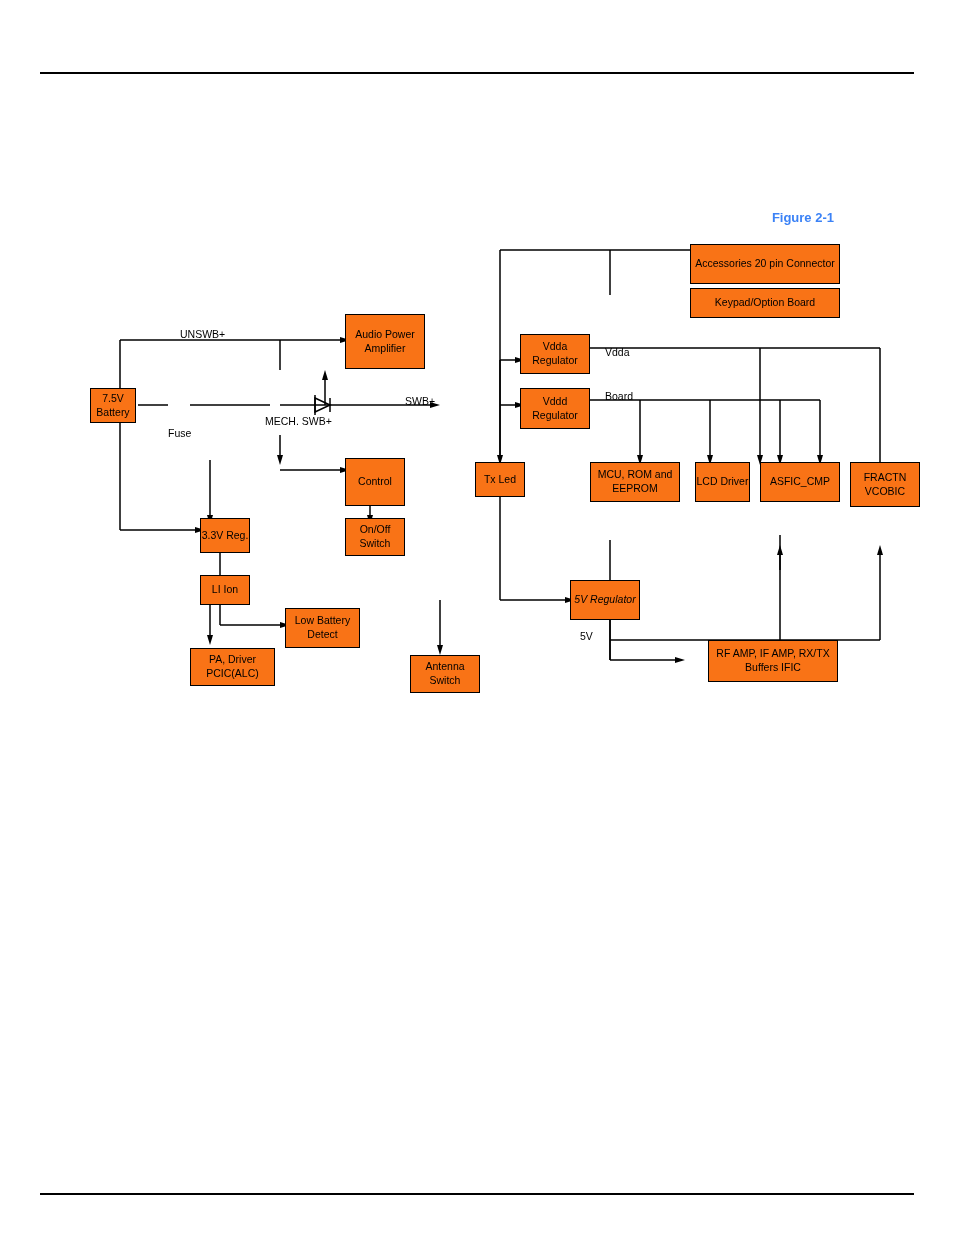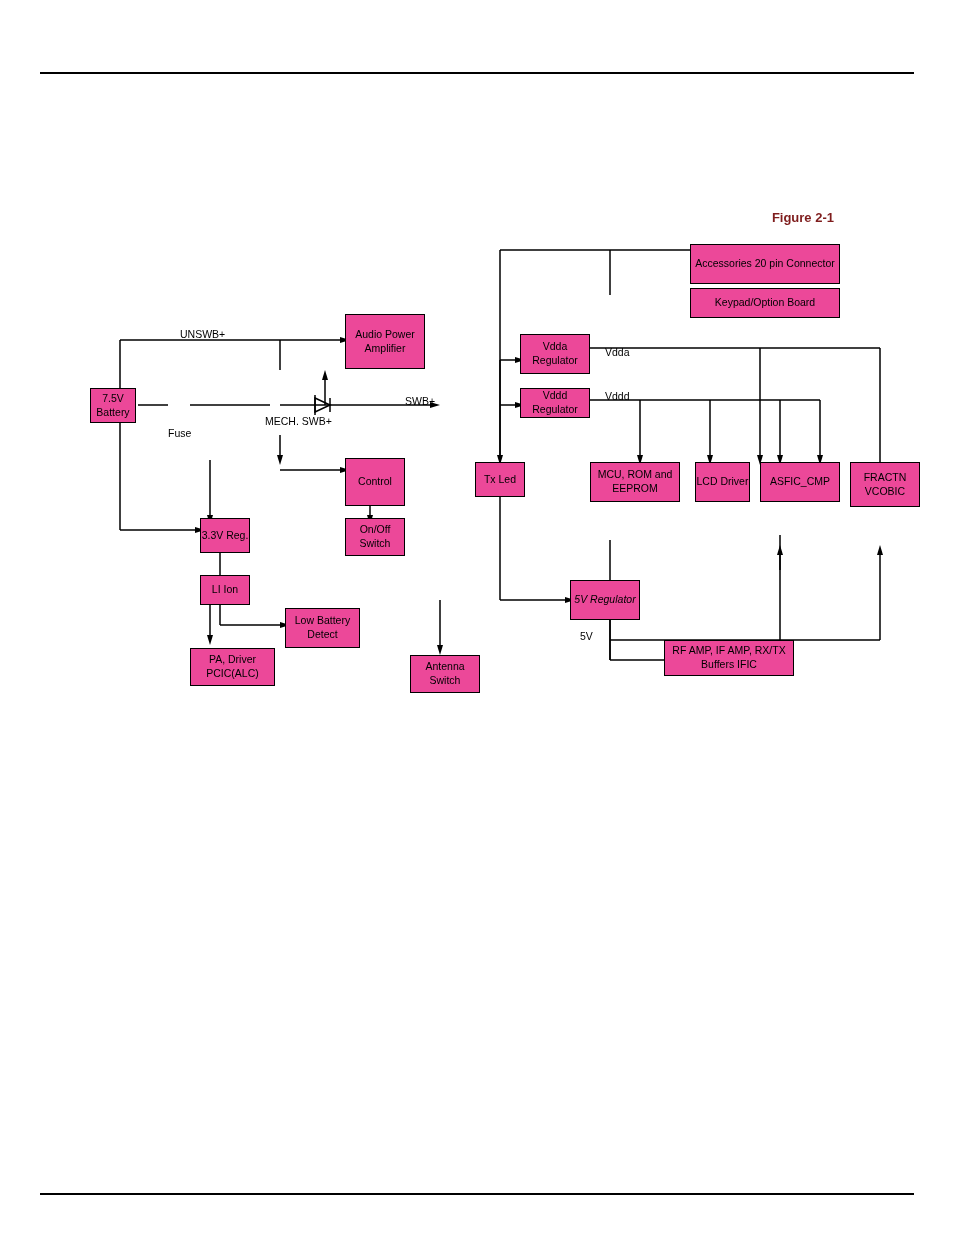--- a/index.html
+++ b/index.html
@@ -28,37 +28,37 @@
       left: 40px;
       right: 40px;
       height: 2px;
       background: #000;
     }
 
     .figure-label {
       position: absolute;
       top: 210px;
       right: 120px;
-      color: #7f1d1d;
+      color: #3b82f6;
       font-size: 13px;
       font-weight: bold;
     }
 
     .diagram-container {
       position: absolute;
       top: 240px;
       left: 60px;
       width: 840px;
       height: 480px;
     }
 
     .block {
       position: absolute;
       border: 1.5px solid #000;
-      background: #ec4899;
+      background: #f97316;
       text-align: center;
       display: flex;
       align-items: center;
       justify-content: center;
       line-height: 1.3;
       font-size: 10.5px;
     }
 
     svg.diagram-svg {
       position: absolute;
@@ -228,26 +228,26 @@
 
   <div class="label-text" style="left:345px; top:155px;">SWB+</div>
 
   <div class="block" style="left:460px; top:94px; width:70px; height:40px;">
     <span>Vdda
 Regulator</span>
   </div>
 
   <div class="label-text" style="left:545px; top:98px;margin-top:8px;">Vdda</div>
 
-  <div class="block" style="left:460px; top:148px; width:70px; height:30px;">
+  <div class="block" style="left:460px; top:148px; width:70px; height:41px;">
     <span>Vddd
 Regulator</span>
   </div>
 
-  <div class="label-text" style="left:545px; top:150px;">Vddd</div>
+  <div class="label-text" style="left:545px; top:150px;">Board</div>
 
   <div class="block" style="left:285px; top:218px; width:60px; height:48px;">
     <span>Control</span>
   </div>
 
   <div class="label-text" style="left:205px; top:175px;">MECH.
 SWB+</div>
 
   <div class="block" style="left:285px; top:278px; width:60px; height:38px;">
     <span>On/Off
@@ -297,21 +297,21 @@
 PCIC(ALC)</span>
   </div>
 
   <div class="block" style="left:510px; top:340px; width:70px; height:40px;font-style:italic;">
     <span>5V
 Regulator</span>
   </div>
 
   <div class="label-text" style="left:520px; top:390px;">5V</div>
 
-  <div class="block" style="left:604px; top:400px; width:130px; height:36px;">
+  <div class="block" style="left:648px; top:400px; width:130px; height:42px;">
     <span>RF AMP, IF AMP,
 RX/TX Buffers
 IFIC</span>
   </div>
 
   <div class="block" style="left:350px; top:415px; width:70px; height:38px;">
     <span>Antenna
 Switch</span>
   </div>
 

